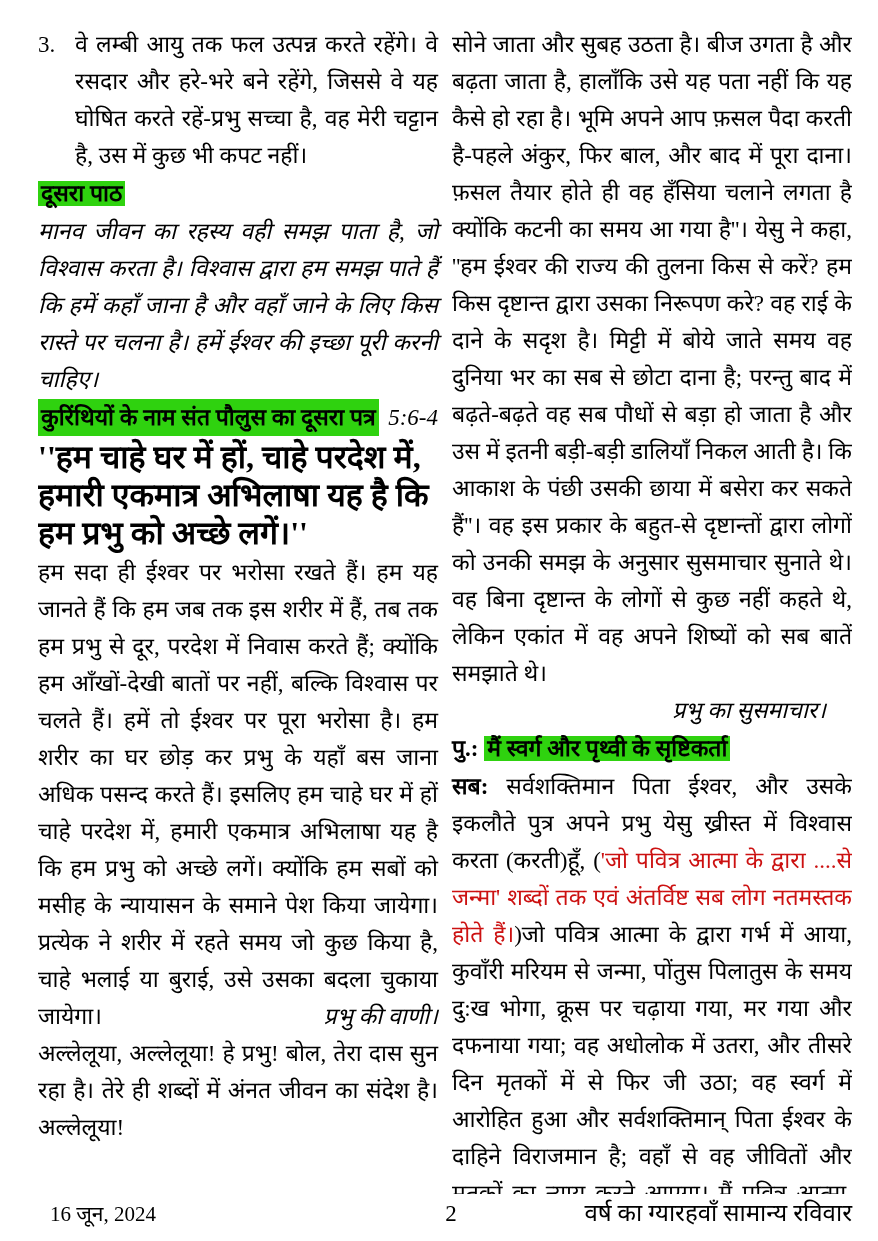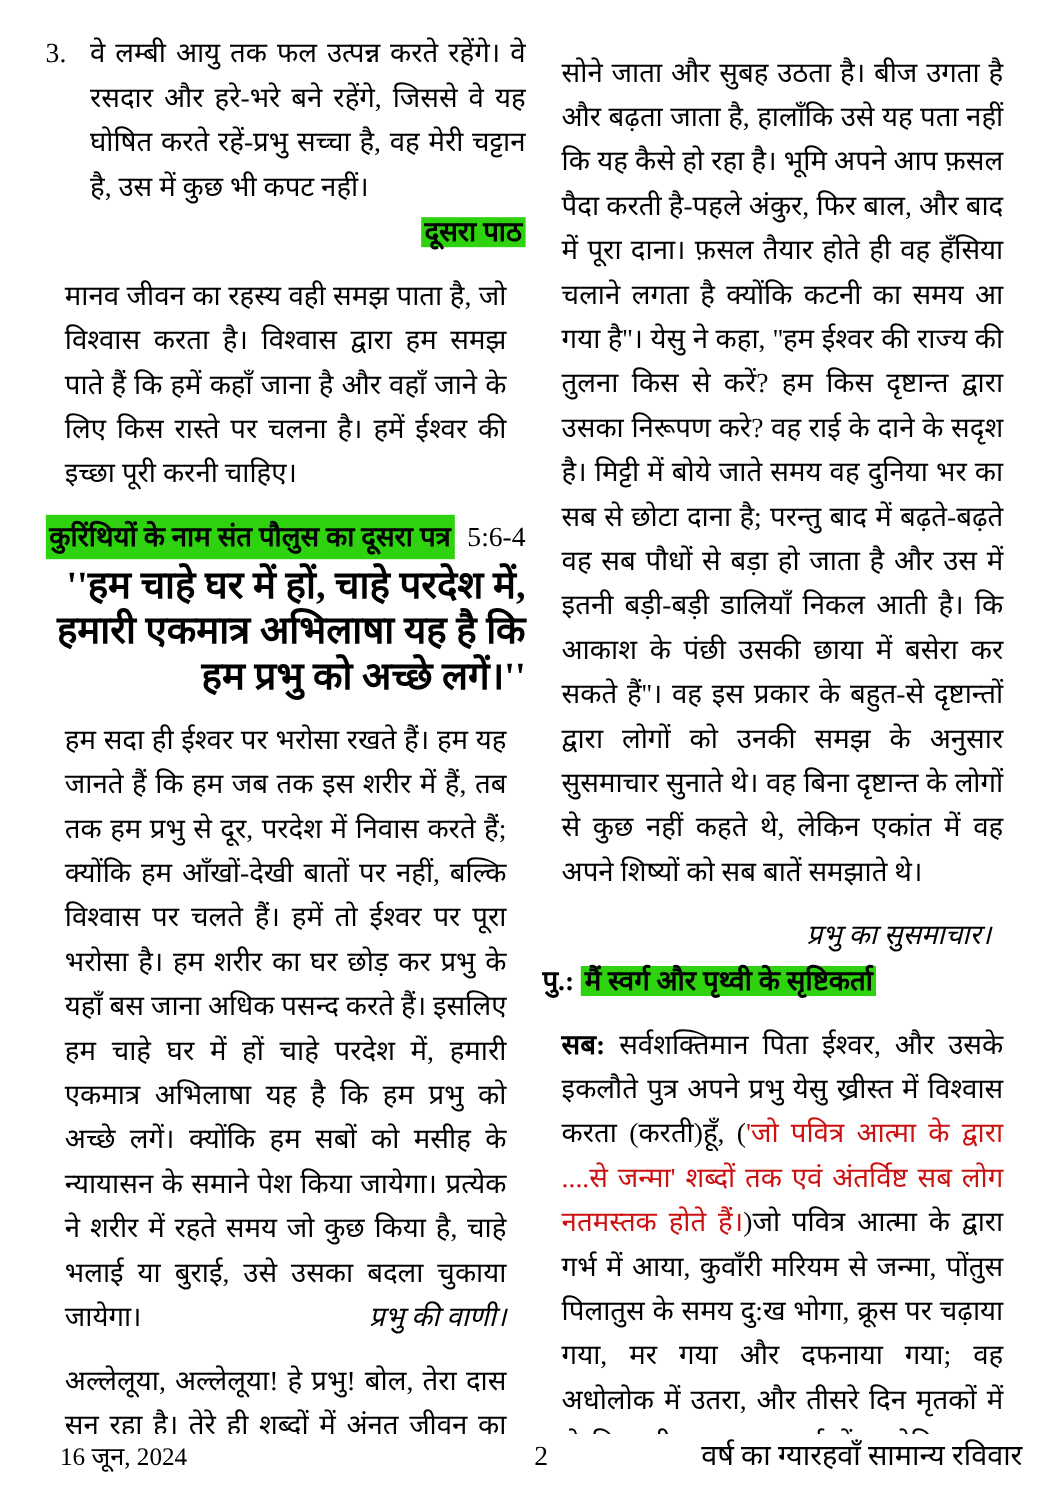--- a/index.html
+++ b/index.html
@@ -23,25 +23,25 @@
     color: #000000;
     background: #ffffff;
   }
   .columns {
     flex: 1;
     display: flex;
     gap: 14px;
     overflow: hidden;
   }
   .col { width: 400px; }
-  p { margin: 16px; }
+  p { margin: 0; }
   .justify { text-align: justify; }
-  .center { text-align: right; }
+  .center { text-align: left; }
   .bold { font-weight: bold; }
-  .italic { }
+  .italic { font-style: italic; }
   .hl {
     background: #2fd20f;
     padding: 0 3px;
     font-weight: bold;
   }
   .red { color: #cc1111; }
   .list-item { display: flex; }
   .list-item .num {
     flex: 0 0 37px;
   }

